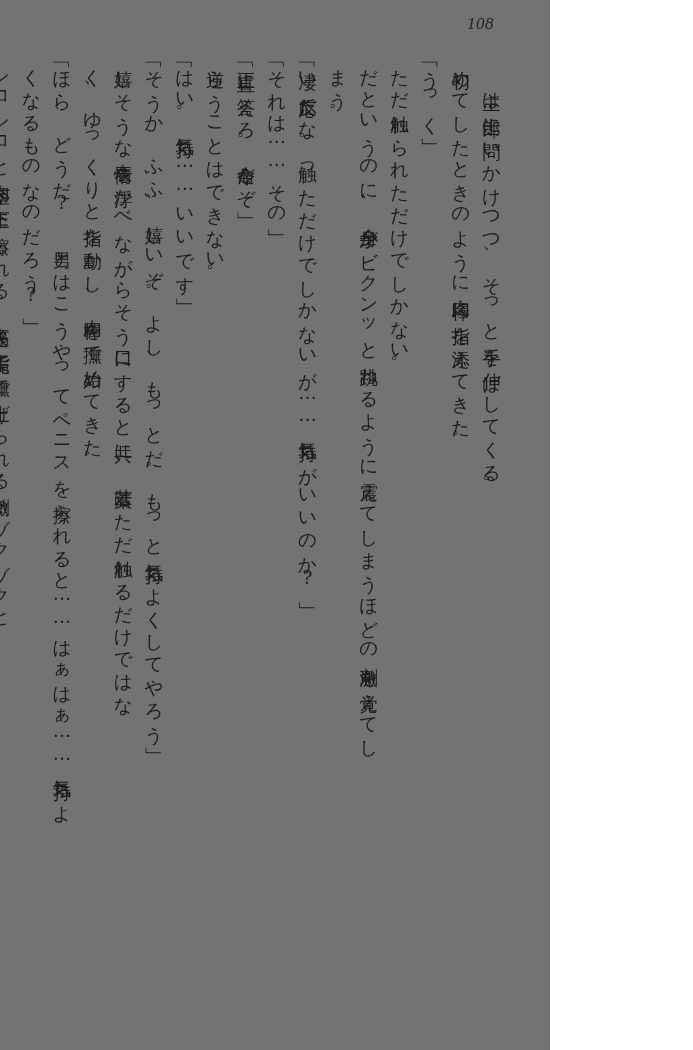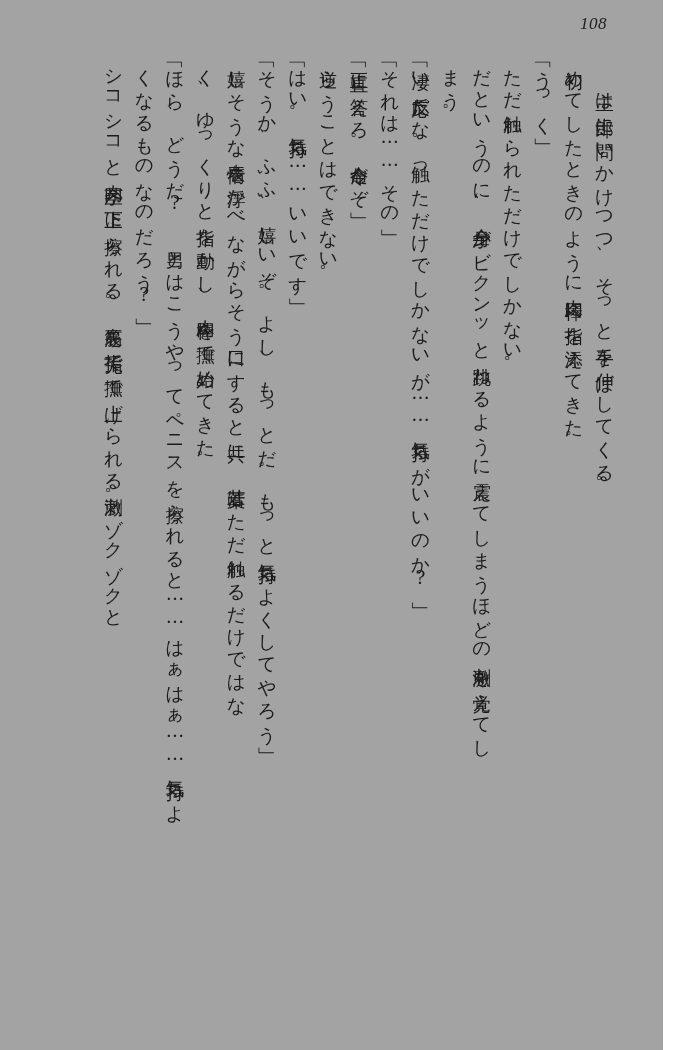--- a/index.html
+++ b/index.html
@@ -6,23 +6,23 @@
     margin: 0;
     padding: 0;
     background: #ffffff;
   }
   body {
     font-family: "Liberation Serif", "DejaVu Serif", serif;
     color: #1a1a1a;
   }
   .page {
     position: relative;
-    width: 663px;
+    width: 550px;
     height: 1050px;
-    background: #a3a3a3;
+    background: #737373;
     overflow: hidden;
     box-sizing: border-box;
   }
   .page-number {
     position: absolute;
     top: 14px;
     right: 56px;
     font-family: "Liberation Serif", "DejaVu Serif", serif;
     font-style: italic;
     font-size: 17px;

